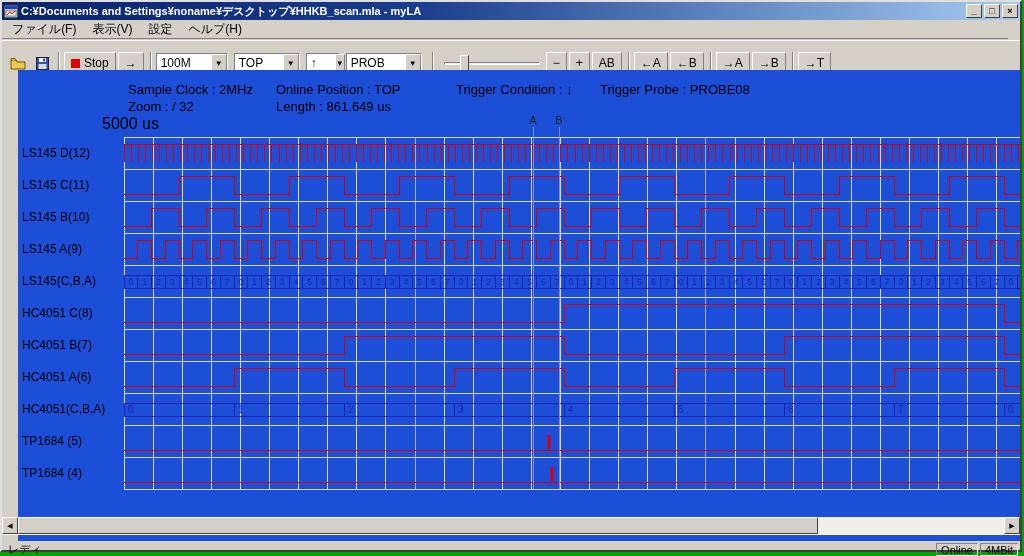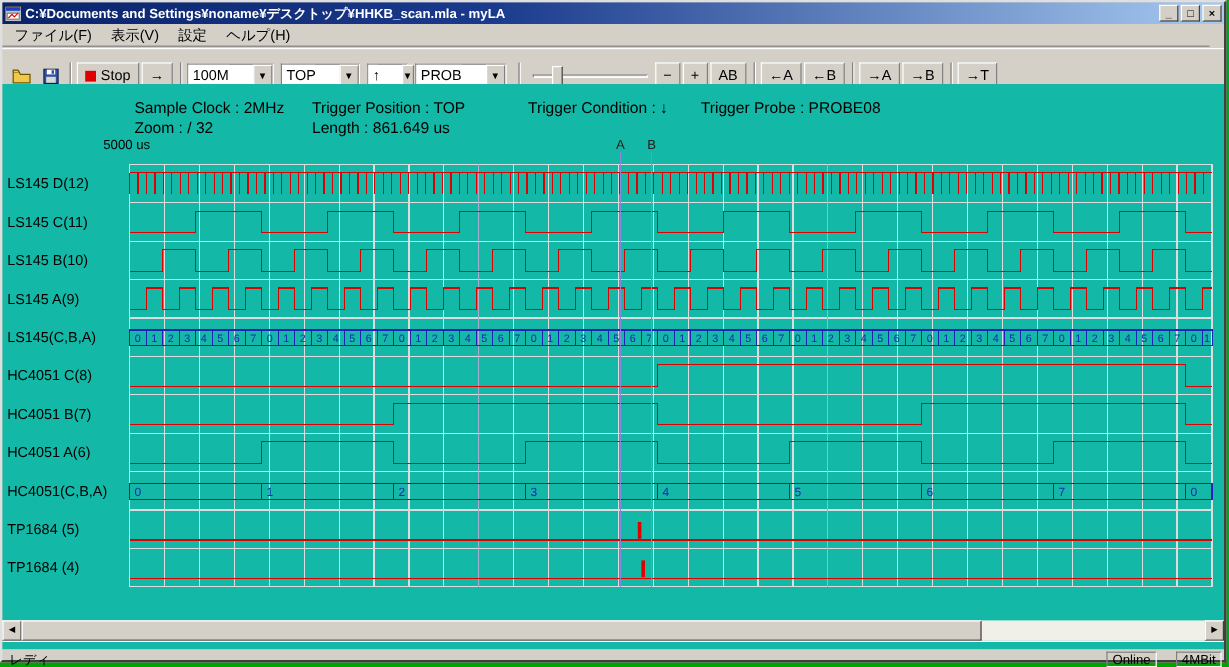--- a/index.html
+++ b/index.html
@@ -56,22 +56,22 @@
   .combo .arrow{ width:16px; background:#d4d0c8; border:1px solid; border-color:#fff #808080 #808080 #fff;
     font-size:8px; text-align:center; line-height:18px; color:#000; }
   .slider{ position:relative; width:96px; height:22px; margin:0 6px; }
   .slider .track{ position:absolute; left:0; right:0; top:10px; height:3px;
     border:1px solid; border-color:#808080 #fff #fff #808080; background:#f0f0f0; }
   .slider .thumb{ position:absolute; left:16px; top:3px; width:9px; height:16px;
     background:#d4d0c8; border:1px solid; border-color:#fff #404040 #404040 #fff; }
 
   
   .client{
-    position:absolute; top:68px; left:0; right:0; height:471px;
-    background:#14b8a6; overflow:hidden;
+    position:absolute; top:68px; left:16px; right:0; height:471px;
+    background:#1d4ed8; overflow:hidden;
   }
   .info-text{ position:absolute; font-size:13px; color:#000; white-space:nowrap; }
   #wave{ position:absolute; left:0; top:0; }
 
   
   .hscroll{
     position:absolute; top:515px; left:0; right:0; height:17px;
     background:#f0efe8; display:flex;
   }
   .sb-btn{ width:16px; height:17px; background:#d4d0c8; flex:0 0 auto;
@@ -80,21 +80,21 @@
   .sb-thumb{ width:800px; height:17px; background:#d4d0c8; flex:0 0 auto;
     border:1px solid; border-color:#fff #404040 #404040 #fff; }
 
   
   .statusbar{
     position:absolute; top:532px; left:0; right:0; bottom:0;
     border-top:1px solid #fff; display:flex; align-items:center;
     font-size:11px; color:#000; padding:14px 2px;
   }
   .status-left{ flex:1 1 auto; padding-left:4px; }
-  .status-panel{ height:13px; padding:0 4px; margin-left:16px; line-height:12px;
+  .status-panel{ height:13px; padding:0 4px; margin-left:2px; line-height:12px;
     border:1px solid; border-color:#808080 #fff #fff #808080; }
 </style>
 </head>
 <body>
 
 <div class="window">
 
   <div class="titlebar">
     <svg class="title-icon" viewBox="0 0 14 13">
       <rect x="0" y="0" width="14" height="13" fill="#c0c0c0" stroke="#000"></rect>
@@ -170,26 +170,26 @@
     <div class="btn3d">←B</div>
     <div class="tool-sep"></div>
     <div class="btn3d">→A</div>
     <div class="btn3d">→B</div>
     <div class="tool-sep"></div>
     <div class="btn3d">→T</div>
   </div>
 
   <div class="client">
     <span class="info-text" style="left:110px; top:12px">Sample Clock : 2MHz</span>
-    <span class="info-text" style="left:258px; top:12px">Trigger Position : TOP</span>
+    <span class="info-text" style="left:258px; top:12px">Online Position : TOP</span>
     <span class="info-text" style="left:438px; top:12px">Trigger Condition : ↓</span>
     <span class="info-text" style="left:582px; top:12px">Trigger Probe : PROBE08</span>
     <span class="info-text" style="left:110px; top:29px">Zoom : /  32</span>
     <span class="info-text" style="left:258px; top:29px">Length : 861.649 us</span>
-    <span class="info-text" style="left:84px; top:45px; font-size:11px">5000 us</span>
+    <span class="info-text" style="left:84px; top:45px; font-size:16px">5000 us</span>
 
     <svg id="wave" width="1018" height="447">
         <g shape-rendering="crispEdges">
           <line x1="106" y1="67" x2="1008" y2="67" stroke="#dcdcdc"></line>
           <line x1="106" y1="99" x2="1008" y2="99" stroke="#dcdcdc"></line>
           <line x1="106" y1="131" x2="1008" y2="131" stroke="#dcdcdc"></line>
           <line x1="106" y1="163" x2="1008" y2="163" stroke="#dcdcdc"></line>
           <line x1="106" y1="195" x2="1008" y2="195" stroke="#dcdcdc"></line>
           <line x1="106" y1="227" x2="1008" y2="227" stroke="#dcdcdc"></line>
           <line x1="106" y1="259" x2="1008" y2="259" stroke="#dcdcdc"></line>

